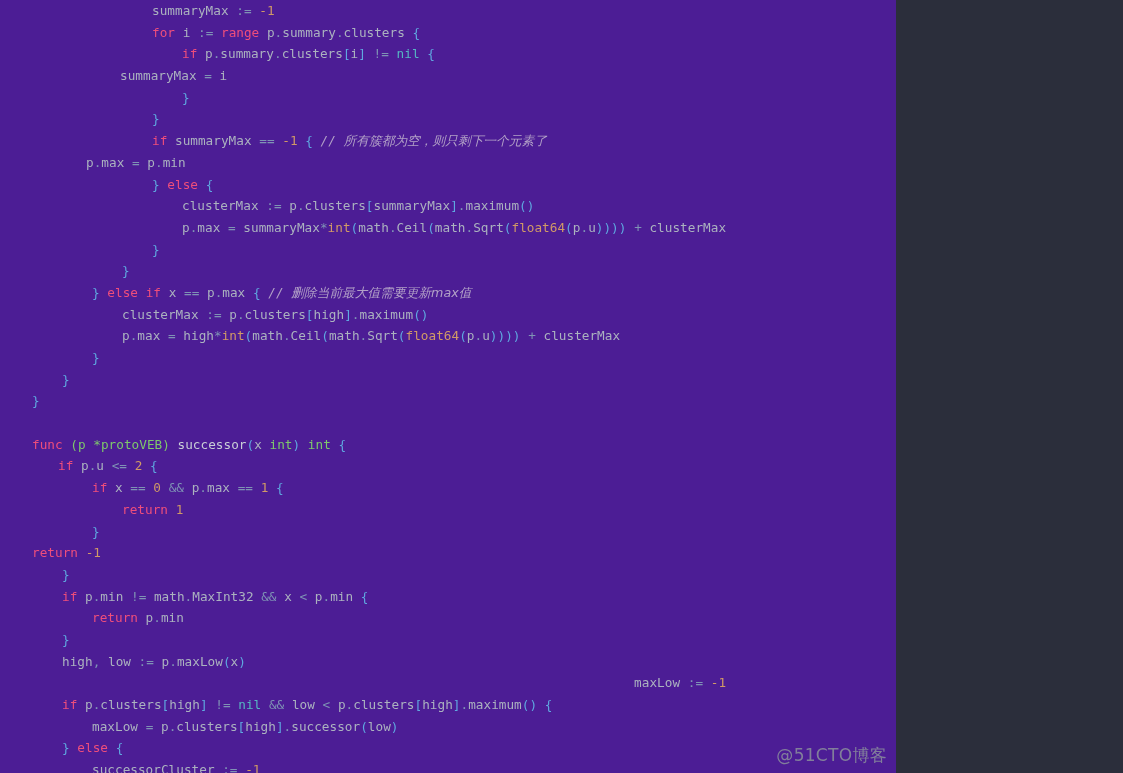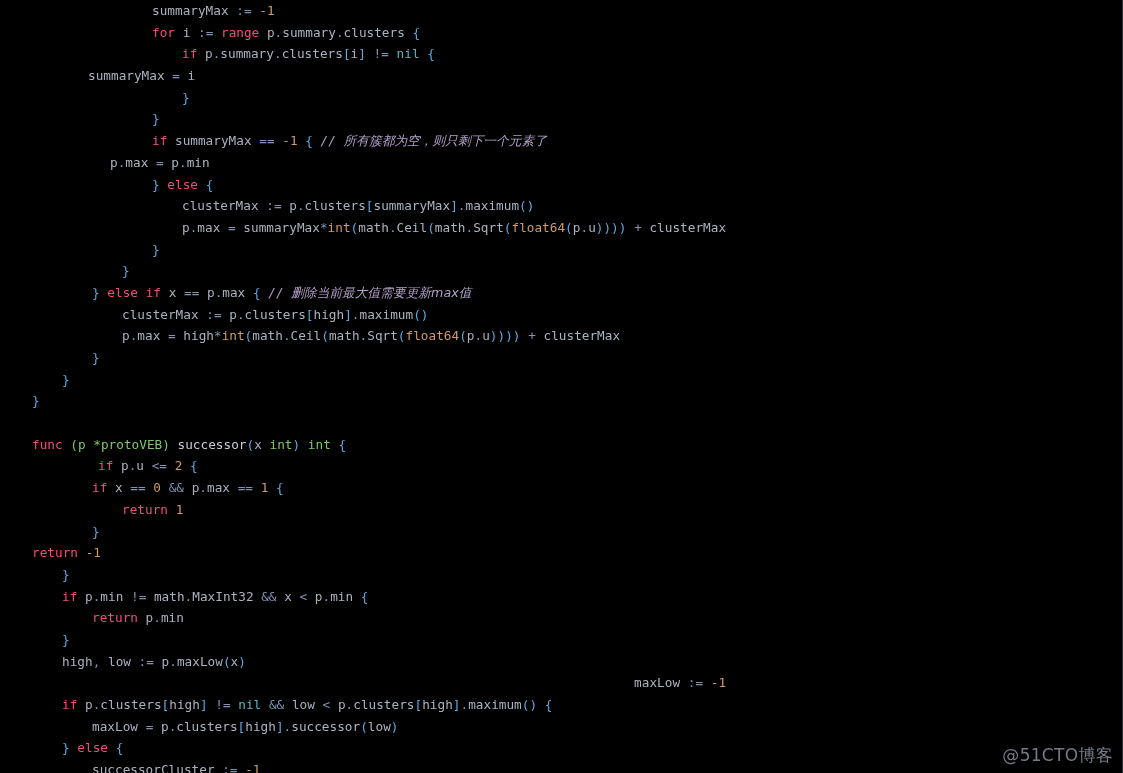--- a/index.html
+++ b/index.html
@@ -8,23 +8,23 @@
     background: #2b2e3b;
   }
   body {
     width: 1123px;
     height: 773px;
     overflow: hidden;
     font-family: "DejaVu Sans Mono", monospace;
   }
   #code-viewer {
     position: relative;
-    width: 1122px;
+    width: 896px;
     height: 773px;
-    background: #000000;
+    background: #4c1d95;
     overflow: hidden;
   }
   #code-block {
     position: absolute;
     left: 0;
     top: 0;
     padding: 0;
     margin: 0;
   }
   .code-line {
@@ -61,39 +61,39 @@
   }
 </style>
 </head>
 <body>
 
 <div id="code-viewer">
   <div id="code-block">
       <div class="code-line" style="padding-left: 152px;"><span class="tok-plain">summaryMax </span><span class="tok-op">:=</span><span class="tok-plain"> </span><span class="tok-number">-1</span></div>
       <div class="code-line" style="padding-left: 152px;"><span class="tok-keyword">for</span><span class="tok-plain"> i </span><span class="tok-op">:=</span><span class="tok-plain"> </span><span class="tok-keyword">range</span><span class="tok-plain"> p</span><span class="tok-punct">.</span><span class="tok-plain">summary</span><span class="tok-punct">.</span><span class="tok-plain">clusters </span><span class="tok-bracket">{</span></div>
       <div class="code-line" style="padding-left: 182px;"><span class="tok-keyword">if</span><span class="tok-plain"> p</span><span class="tok-punct">.</span><span class="tok-plain">summary</span><span class="tok-punct">.</span><span class="tok-plain">clusters</span><span class="tok-bracket">[</span><span class="tok-plain">i</span><span class="tok-bracket">]</span><span class="tok-plain"> </span><span class="tok-op">!=</span><span class="tok-plain"> </span><span class="tok-builtin">nil</span><span class="tok-plain"> </span><span class="tok-bracket">{</span></div>
-      <div class="code-line" style="padding-left: 88px;"><span class="tok-plain">summaryMax </span><span class="tok-op">=</span><span class="tok-plain"> i</span></div>
+      <div class="code-line" style="padding-left: 120px;"><span class="tok-plain">summaryMax </span><span class="tok-op">=</span><span class="tok-plain"> i</span></div>
       <div class="code-line" style="padding-left: 182px;"><span class="tok-bracket">}</span></div>
       <div class="code-line" style="padding-left: 152px;"><span class="tok-bracket">}</span></div>
       <div class="code-line" style="padding-left: 152px;"><span class="tok-keyword">if</span><span class="tok-plain"> summaryMax </span><span class="tok-op">==</span><span class="tok-plain"> </span><span class="tok-number">-1</span><span class="tok-plain"> </span><span class="tok-bracket">{</span><span class="tok-plain"> </span><span class="tok-comment">// </span><span class="tok-comment cjk">所有簇都为空，则只剩下一个元素了</span></div>
-      <div class="code-line" style="padding-left: 110px;"><span class="tok-plain">p</span><span class="tok-punct">.</span><span class="tok-plain">max </span><span class="tok-op">=</span><span class="tok-plain"> p</span><span class="tok-punct">.</span><span class="tok-plain">min</span></div>
+      <div class="code-line" style="padding-left: 86px;"><span class="tok-plain">p</span><span class="tok-punct">.</span><span class="tok-plain">max </span><span class="tok-op">=</span><span class="tok-plain"> p</span><span class="tok-punct">.</span><span class="tok-plain">min</span></div>
       <div class="code-line" style="padding-left: 152px;"><span class="tok-bracket">}</span><span class="tok-plain"> </span><span class="tok-keyword">else</span><span class="tok-plain"> </span><span class="tok-bracket">{</span></div>
       <div class="code-line" style="padding-left: 182px;"><span class="tok-plain">clusterMax </span><span class="tok-op">:=</span><span class="tok-plain"> p</span><span class="tok-punct">.</span><span class="tok-plain">clusters</span><span class="tok-bracket">[</span><span class="tok-plain">summaryMax</span><span class="tok-bracket">]</span><span class="tok-punct">.</span><span class="tok-plain">maximum</span><span class="tok-bracket">()</span></div>
       <div class="code-line" style="padding-left: 182px;"><span class="tok-plain">p</span><span class="tok-punct">.</span><span class="tok-plain">max </span><span class="tok-op">=</span><span class="tok-plain"> summaryMax</span><span class="tok-op">*</span><span class="tok-type">int</span><span class="tok-bracket">(</span><span class="tok-plain">math</span><span class="tok-punct">.</span><span class="tok-plain">Ceil</span><span class="tok-bracket">(</span><span class="tok-plain">math</span><span class="tok-punct">.</span><span class="tok-plain">Sqrt</span><span class="tok-bracket">(</span><span class="tok-type">float64</span><span class="tok-bracket">(</span><span class="tok-plain">p</span><span class="tok-punct">.</span><span class="tok-plain">u</span><span class="tok-bracket">)))</span><span class="tok-bracket">)</span><span class="tok-plain"> </span><span class="tok-op">+</span><span class="tok-plain"> clusterMax</span></div>
       <div class="code-line" style="padding-left: 152px;"><span class="tok-bracket">}</span></div>
       <div class="code-line" style="padding-left: 122px;"><span class="tok-bracket">}</span></div>
       <div class="code-line" style="padding-left: 92px;"><span class="tok-bracket">}</span><span class="tok-plain"> </span><span class="tok-keyword">else</span><span class="tok-plain"> </span><span class="tok-keyword">if</span><span class="tok-plain"> x </span><span class="tok-op">==</span><span class="tok-plain"> p</span><span class="tok-punct">.</span><span class="tok-plain">max </span><span class="tok-bracket">{</span><span class="tok-plain"> </span><span class="tok-comment">// </span><span class="tok-comment cjk">删除当前最大值需要更新max值</span></div>
       <div class="code-line" style="padding-left: 122px;"><span class="tok-plain">clusterMax </span><span class="tok-op">:=</span><span class="tok-plain"> p</span><span class="tok-punct">.</span><span class="tok-plain">clusters</span><span class="tok-bracket">[</span><span class="tok-plain">high</span><span class="tok-bracket">]</span><span class="tok-punct">.</span><span class="tok-plain">maximum</span><span class="tok-bracket">()</span></div>
       <div class="code-line" style="padding-left: 122px;"><span class="tok-plain">p</span><span class="tok-punct">.</span><span class="tok-plain">max </span><span class="tok-op">=</span><span class="tok-plain"> high</span><span class="tok-op">*</span><span class="tok-type">int</span><span class="tok-bracket">(</span><span class="tok-plain">math</span><span class="tok-punct">.</span><span class="tok-plain">Ceil</span><span class="tok-bracket">(</span><span class="tok-plain">math</span><span class="tok-punct">.</span><span class="tok-plain">Sqrt</span><span class="tok-bracket">(</span><span class="tok-type">float64</span><span class="tok-bracket">(</span><span class="tok-plain">p</span><span class="tok-punct">.</span><span class="tok-plain">u</span><span class="tok-bracket">)))</span><span class="tok-bracket">)</span><span class="tok-plain"> </span><span class="tok-op">+</span><span class="tok-plain"> clusterMax</span></div>
       <div class="code-line" style="padding-left: 92px;"><span class="tok-bracket">}</span></div>
       <div class="code-line" style="padding-left: 62px;"><span class="tok-bracket">}</span></div>
       <div class="code-line" style="padding-left: 32px;"><span class="tok-bracket">}</span></div>
       <div class="code-line" style="padding-left: 32px;">&nbsp;</div>
       <div class="code-line" style="padding-left: 32px;"><span class="tok-keyword">func</span><span class="tok-plain"> </span><span class="tok-recv">(p *protoVEB)</span><span class="tok-plain"> </span><span class="tok-func">successor</span><span class="tok-bracket">(</span><span class="tok-plain">x </span><span class="tok-recv">int</span><span class="tok-bracket">)</span><span class="tok-plain"> </span><span class="tok-recv">int</span><span class="tok-plain"> </span><span class="tok-bracket">{</span></div>
-      <div class="code-line" style="padding-left: 98px;"><span class="tok-keyword">if</span><span class="tok-plain"> p</span><span class="tok-punct">.</span><span class="tok-plain">u </span><span class="tok-op">&lt;=</span><span class="tok-plain"> </span><span class="tok-number">2</span><span class="tok-plain"> </span><span class="tok-bracket">{</span></div>
+      <div class="code-line" style="padding-left: 58px;"><span class="tok-keyword">if</span><span class="tok-plain"> p</span><span class="tok-punct">.</span><span class="tok-plain">u </span><span class="tok-op">&lt;=</span><span class="tok-plain"> </span><span class="tok-number">2</span><span class="tok-plain"> </span><span class="tok-bracket">{</span></div>
       <div class="code-line" style="padding-left: 92px;"><span class="tok-keyword">if</span><span class="tok-plain"> x </span><span class="tok-op">==</span><span class="tok-plain"> </span><span class="tok-number">0</span><span class="tok-plain"> </span><span class="tok-op">&amp;&amp;</span><span class="tok-plain"> p</span><span class="tok-punct">.</span><span class="tok-plain">max </span><span class="tok-op">==</span><span class="tok-plain"> </span><span class="tok-number">1</span><span class="tok-plain"> </span><span class="tok-bracket">{</span></div>
       <div class="code-line" style="padding-left: 122px;"><span class="tok-keyword">return</span><span class="tok-plain"> </span><span class="tok-number">1</span></div>
       <div class="code-line" style="padding-left: 92px;"><span class="tok-bracket">}</span></div>
       <div class="code-line" style=""><span class="tok-keyword">return</span><span class="tok-plain"> </span><span class="tok-number">-1</span></div>
       <div class="code-line" style="padding-left: 62px;"><span class="tok-bracket">}</span></div>
       <div class="code-line" style="padding-left: 62px;"><span class="tok-keyword">if</span><span class="tok-plain"> p</span><span class="tok-punct">.</span><span class="tok-plain">min </span><span class="tok-op">!=</span><span class="tok-plain"> math</span><span class="tok-punct">.</span><span class="tok-plain">MaxInt32 </span><span class="tok-op">&amp;&amp;</span><span class="tok-plain"> x </span><span class="tok-op">&lt;</span><span class="tok-plain"> p</span><span class="tok-punct">.</span><span class="tok-plain">min </span><span class="tok-bracket">{</span></div>
       <div class="code-line" style="padding-left: 92px;"><span class="tok-keyword">return</span><span class="tok-plain"> p</span><span class="tok-punct">.</span><span class="tok-plain">min</span></div>
       <div class="code-line" style="padding-left: 62px;"><span class="tok-bracket">}</span></div>
       <div class="code-line" style="padding-left: 62px;"><span class="tok-plain">high</span><span class="tok-punct">,</span><span class="tok-plain"> low </span><span class="tok-op">:=</span><span class="tok-plain"> p</span><span class="tok-punct">.</span><span class="tok-plain">maxLow</span><span class="tok-bracket">(</span><span class="tok-plain">x</span><span class="tok-bracket">)</span></div>
       <div class="code-line" style="padding-left: 32px; text-align: right;"><span class="tok-plain">maxLow </span><span class="tok-op">:=</span><span class="tok-plain"> </span><span class="tok-number">-1</span></div>

